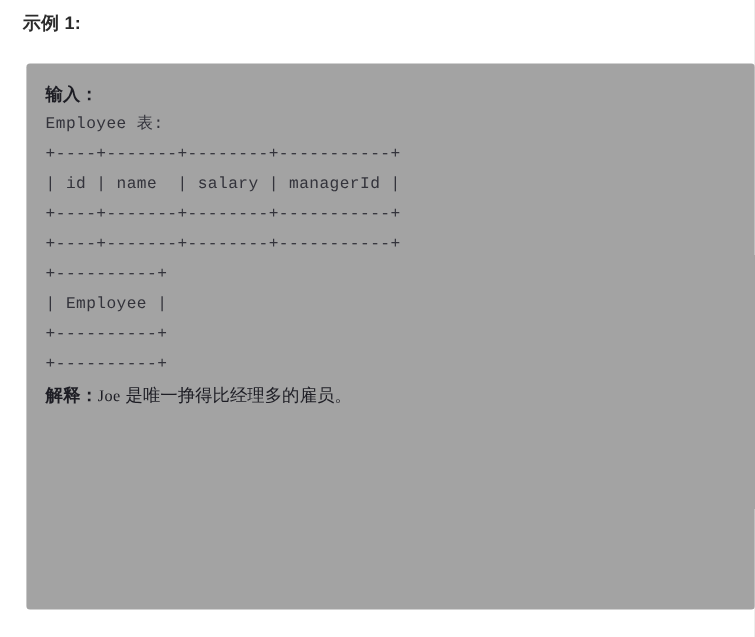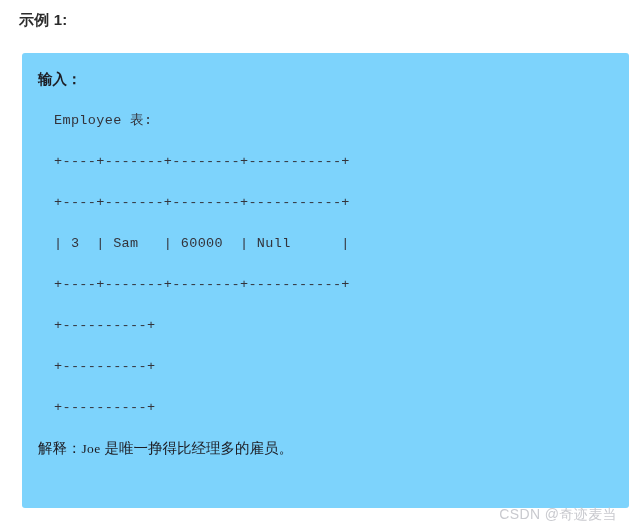--- a/index.html
+++ b/index.html
@@ -35,21 +35,21 @@
     white-space: nowrap;
   }
 
   .code-block {
     position: absolute;
     left: 22px;
     top: 53px;
     width: 607px;
     height: 455px;
     box-sizing: border-box;
-    background: #7dd3fc;
+    background: #a3a3a3;
     border-radius: 3px;
     padding: 14px 25px 10px 16px;
     overflow: hidden;
   }
 
   .label-bold {
     font-family: "Liberation Sans", sans-serif;
     font-size: 14.5px;
     font-weight: bold;
     color: #1d1d24;
@@ -57,34 +57,34 @@
     white-space: pre;
     margin: 0;
   }
 
   .mono-line {
     font-family: "Liberation Mono", monospace;
     font-size: 13.5px;
     color: #33333b;
     line-height: 25px;
     white-space: pre;
-    margin: 16px;
+    margin: 0;
     letter-spacing: 0.35px;
   }
 
   .explain-line {
     font-family: "Liberation Sans", sans-serif;
     font-size: 14.5px;
     color: #1d1d24;
     line-height: 25px;
     white-space: pre;
     margin: 0;
   }
   .explain-line .bold {
-    font-weight: normal;
+    font-weight: bold;
   }
   .explain-line .mono-inline {
     font-family: Liberation Serif, serif;
     font-size: 13.5px;
     letter-spacing: 0.35px;
   }
 
   .watermark {
     position: absolute;
     right: 12px;
@@ -104,35 +104,35 @@
   <div class="example-title">示例 1:</div>
 
   <div class="code-block">
 
     <div class="label-bold">输入：</div>
 
     <div class="mono-line">Employee 表:</div>
 
     <div class="mono-line">+----+-------+--------+-----------+</div>
 
+    <div class="mono-line">| id | name  | salary | managerId |</div>
 
     <div class="mono-line">+----+-------+--------+-----------+</div>
 
-    <div class="mono-line">| 3  | Sam   | 60000  | Null      |</div>
 
     <div class="mono-line">+----+-------+--------+-----------+</div>
 
 
     <div class="mono-line">+----------+</div>
 
+    <div class="mono-line">| Employee |</div>
 
     <div class="mono-line">+----------+</div>
 
 
     <div class="mono-line">+----------+</div>
 
     <div class="explain-line"><span class="bold">解释：</span><span class="mono-inline">Joe</span><span> 是唯一挣得比经理多的雇员。</span></div>
 
   </div>
 
-  <div class="watermark">CSDN @奇迹麦当</div>
 
 </div>
 
 </body></html>

